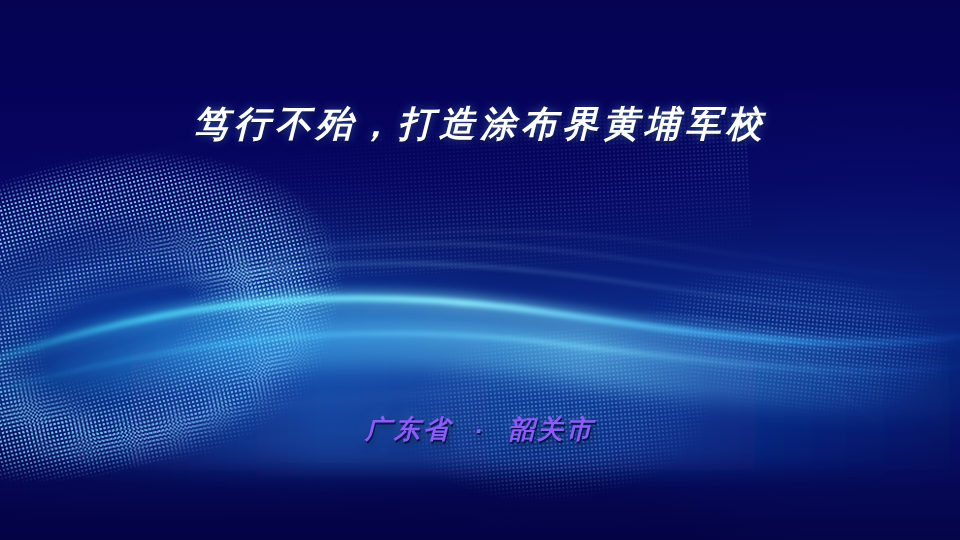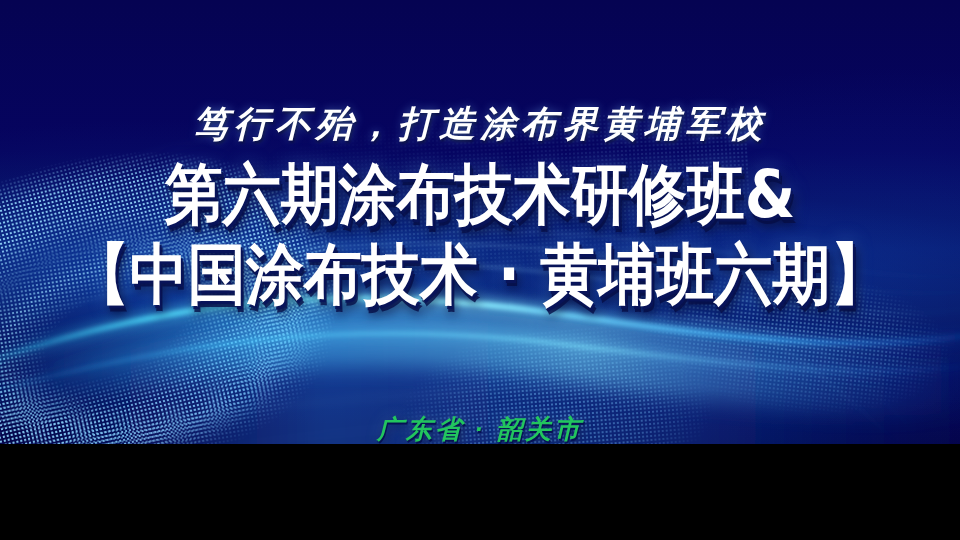--- a/index.html
+++ b/index.html
@@ -4,21 +4,21 @@
 <title>Conference Banner</title>
 <style>
   html, body {
     margin: 0;
     padding: 0;
     background: #000;
   }
   #poster {
     position: relative;
     width: 960px;
-    height: 444px;
+    height: 540px;
     overflow: hidden;
     background: #050352;
     font-family: "Liberation Sans", "DejaVu Sans", sans-serif;
     user-select: none;
   }
 
   
   .bg-base {
     position: absolute;
     inset: 0;
@@ -157,26 +157,26 @@
     letter-spacing: 0.5px;
     white-space: nowrap;
     transform: scaleY(1.05);
   }
 
   .location {
     position: absolute;
     left: 0; right: 0;
     top: 412px;
     text-align: center;
-    font-family: Liberation Sans, sans-serif;
+    font-family: Liberation Mono, monospace;
     font-weight: bold;
     font-style: italic;
     font-size: 26px;
     letter-spacing: 3px;
-    color: #22c55e;
+    color: #8b5cf6;
     white-space: nowrap;
     text-shadow:
       1px 2px 0 rgba(6,16,80,0.9),
       2px 4px 8px rgba(0,4,40,0.6),
       0 0 14px rgba(120,190,255,0.35);
   }
 </style>
 </head>
 <body>
 
@@ -251,23 +251,19 @@
       <path d="M -20,482 C 160,452 340,428 520,420 C 700,412 860,418 1000,406" fill="none" stroke="url(#gFaint)" stroke-width="1.4" filter="url(#blurMd)" opacity="0.28"></path>
 
       <path d="M -40,250 C 60,180 160,142 300,124" fill="none" stroke="url(#gFaint)" stroke-width="1.6" filter="url(#blurMd)" opacity="0.35"></path>
     </svg>
   </div>
 
   <div class="content">
 
     <div class="tagline">笃行不殆，打造涂布界黄埔军校</div>
 
-    <div class="title-block">
-      <div class="title-line title-line-1">第六期涂布技术研修班&amp;</div>
-      <div class="title-line title-line-2">【中国涂布技术 · 黄埔班六期】</div>
-    </div>
 
   </div>
 
 
   <div class="location">广东省 · 韶关市</div>
 
 </div>
 
 </body></html>

